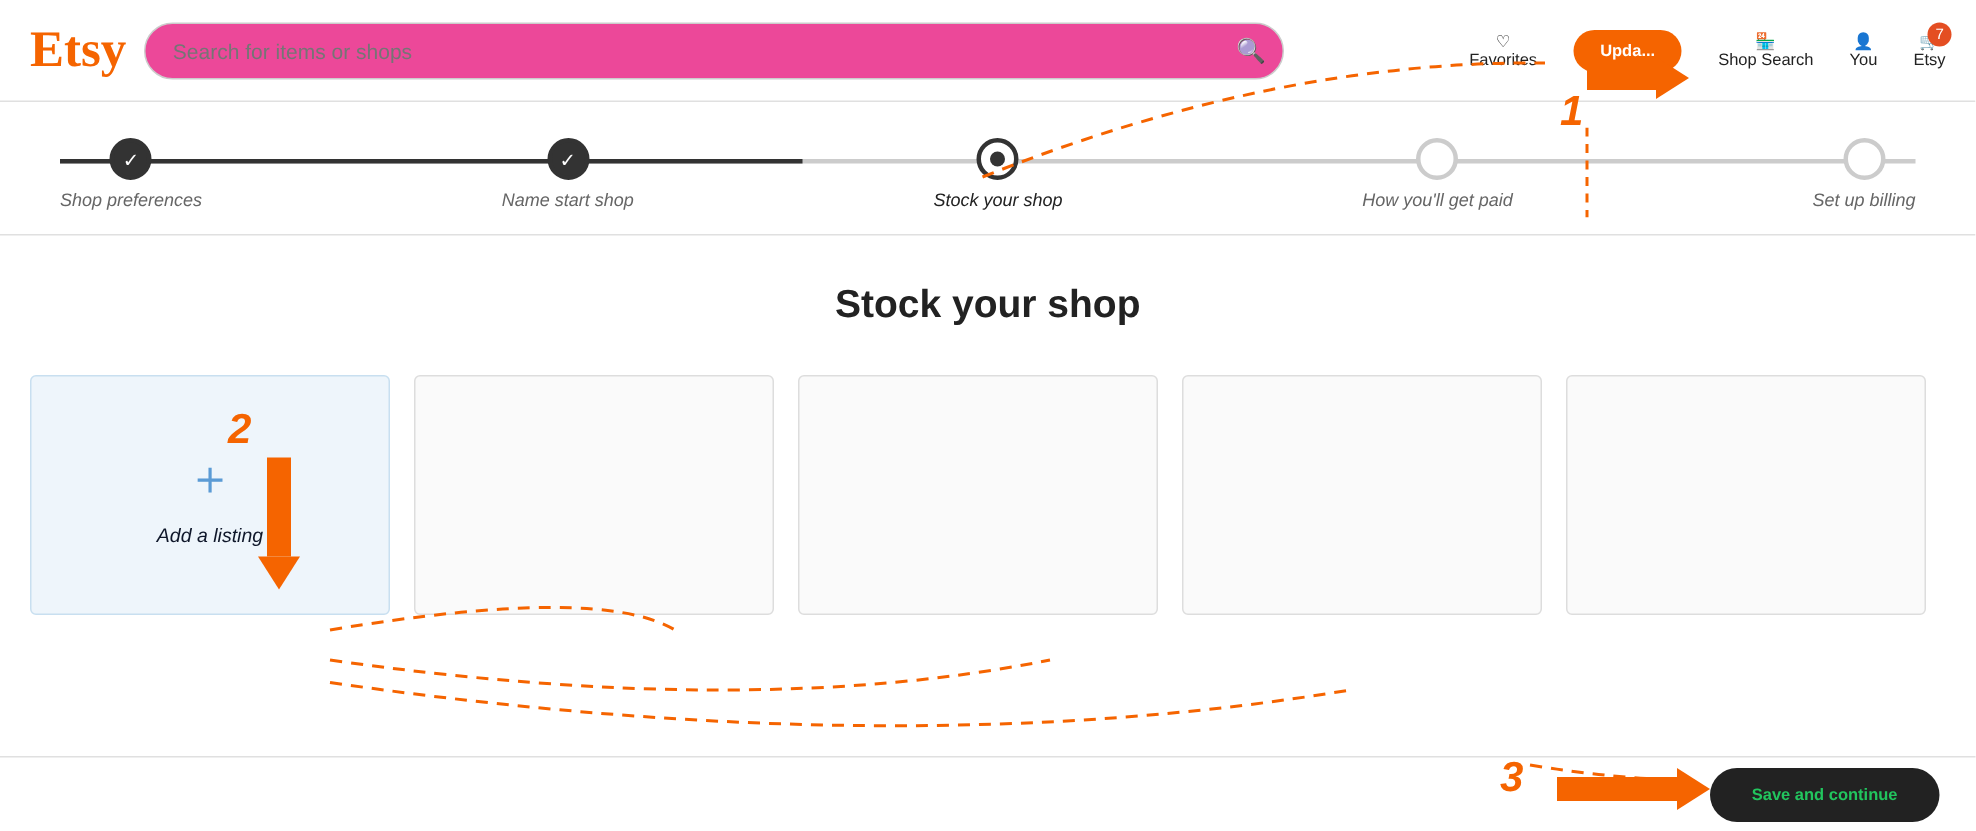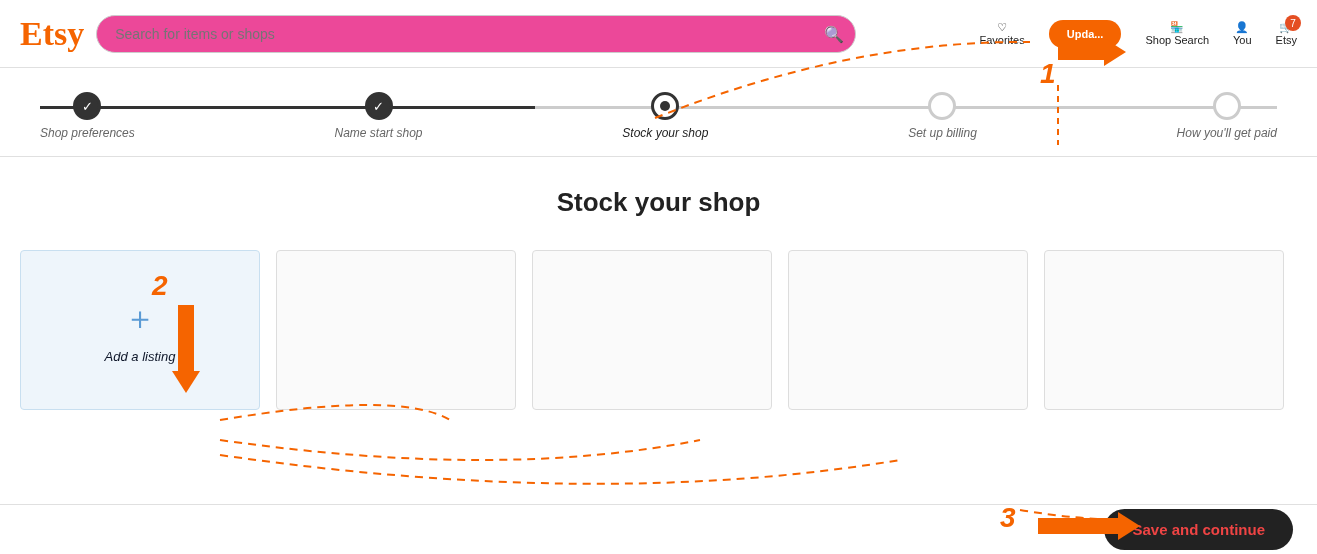--- a/index.html
+++ b/index.html
@@ -236,25 +236,25 @@
       height: 50px;
       background: #fff;
       border-top: 1px solid #e0e0e0;
       display: flex;
       align-items: center;
       justify-content: flex-end;
       padding: 0 24px;
     }
     .save-continue-btn {
       background: #222;
-      color: #ef4444;
+      color: #22c55e;
       border: none;
       border-radius: 28px;
       padding: 12px 28px;
-      font-size: 15px;
+      font-size: 11px;
       font-weight: 600;
       cursor: pointer;
     }
 
     
     .annotation-layer {
       position: absolute;
       top: 0; left: 0;
       width: 100%; height: 100%;
       pointer-events: none;
@@ -368,28 +368,28 @@
       <div class="step">
         <div class="step-circle active"></div>
         <a class="step-label active">
           <span>Stock your shop</span>
         </a>
       </div>
 
       <div class="step">
         <div class="step-circle"></div>
         <a class="step-label">
-          <span>Set up billing</span>
+          <span>How you'll get paid</span>
         </a>
       </div>
 
       <div class="step">
         <div class="step-circle"></div>
         <a class="step-label">
-          <span>How you'll get paid</span>
+          <span>Set up billing</span>
         </a>
       </div>
 
     </div>
   </div>
 </div>
 
 <hr style="border:none; border-top:1px solid #e0e0e0; margin:0 0 0 0;">
 
 <div class="main-content">

